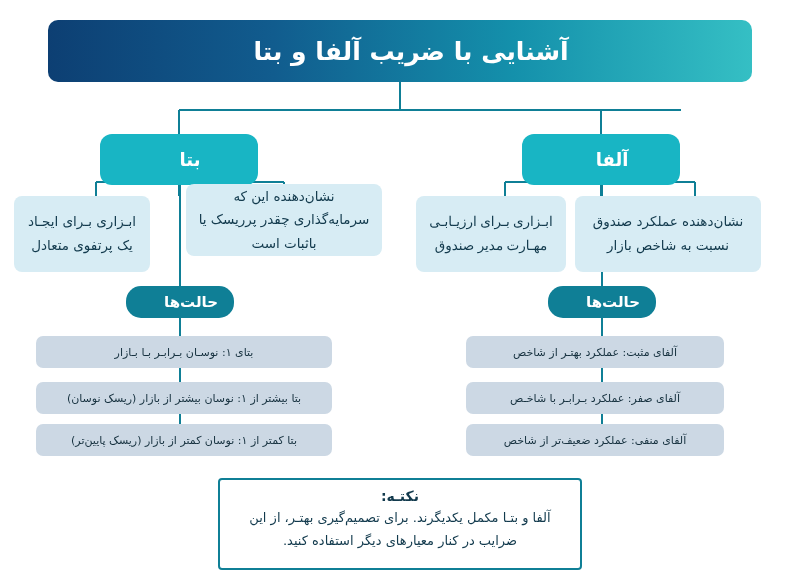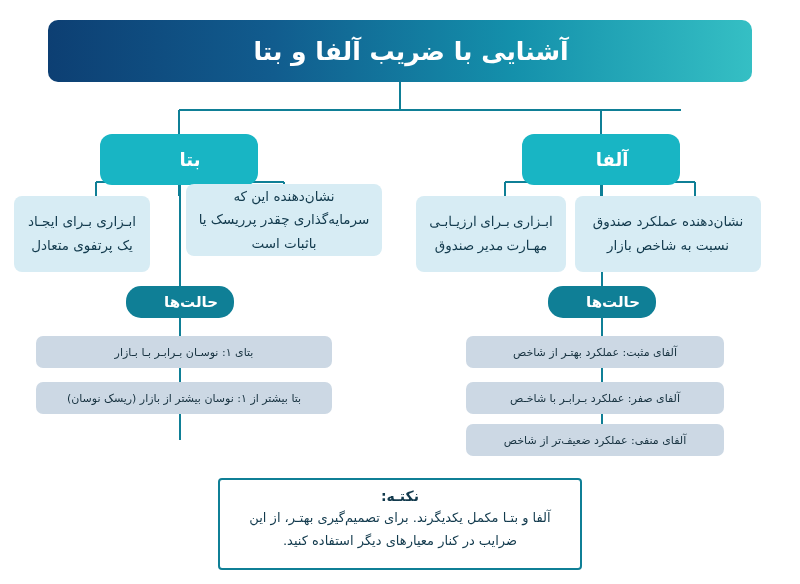--- a/index.html
+++ b/index.html
@@ -175,20 +175,21 @@
 
   <div class="node pill pill-beta">بتا</div>
 
   <div class="node desc desc-b2">نشان‌دهنده این که سرمایه‌گذاری چقدر پرریسک یا باثبات است</div>
   <div class="node desc desc-b1">ابـزاری بـرای ایجـاد یک پرتفوی متعادل</div>
 
   <div class="node states-pill states-beta">حالت‌ها</div>
 
   <div class="node state-row sb1">بتای ۱: نوسـان بـرابـر بـا بـازار</div>
   <div class="node state-row sb2">بتا بیشتر از ۱: نوسان بیشتر از بازار (ریسک نوسان)</div>
+  <div class="node state-row sb3">بتا کمتر از ۱: نوسان کمتر از بازار (ریسک پایین‌تر)</div>
 
   <div class="node pill pill-alpha">آلفا</div>
 
   <div class="node desc desc-a2">نشان‌دهنده عملکرد صندوق نسبت به شاخص بازار</div>
   <div class="node desc desc-a1">ابـزاری بـرای ارزیـابـی مهـارت مدیر صندوق</div>
 
   <div class="node states-pill states-alpha">حالت‌ها</div>
 
   <div class="node state-row sa1">آلفای مثبت: عملکرد بهتـر از شاخص</div>
   <div class="node state-row sa3">آلفای منفی: عملکرد ضعیف‌تر از شاخص</div>

